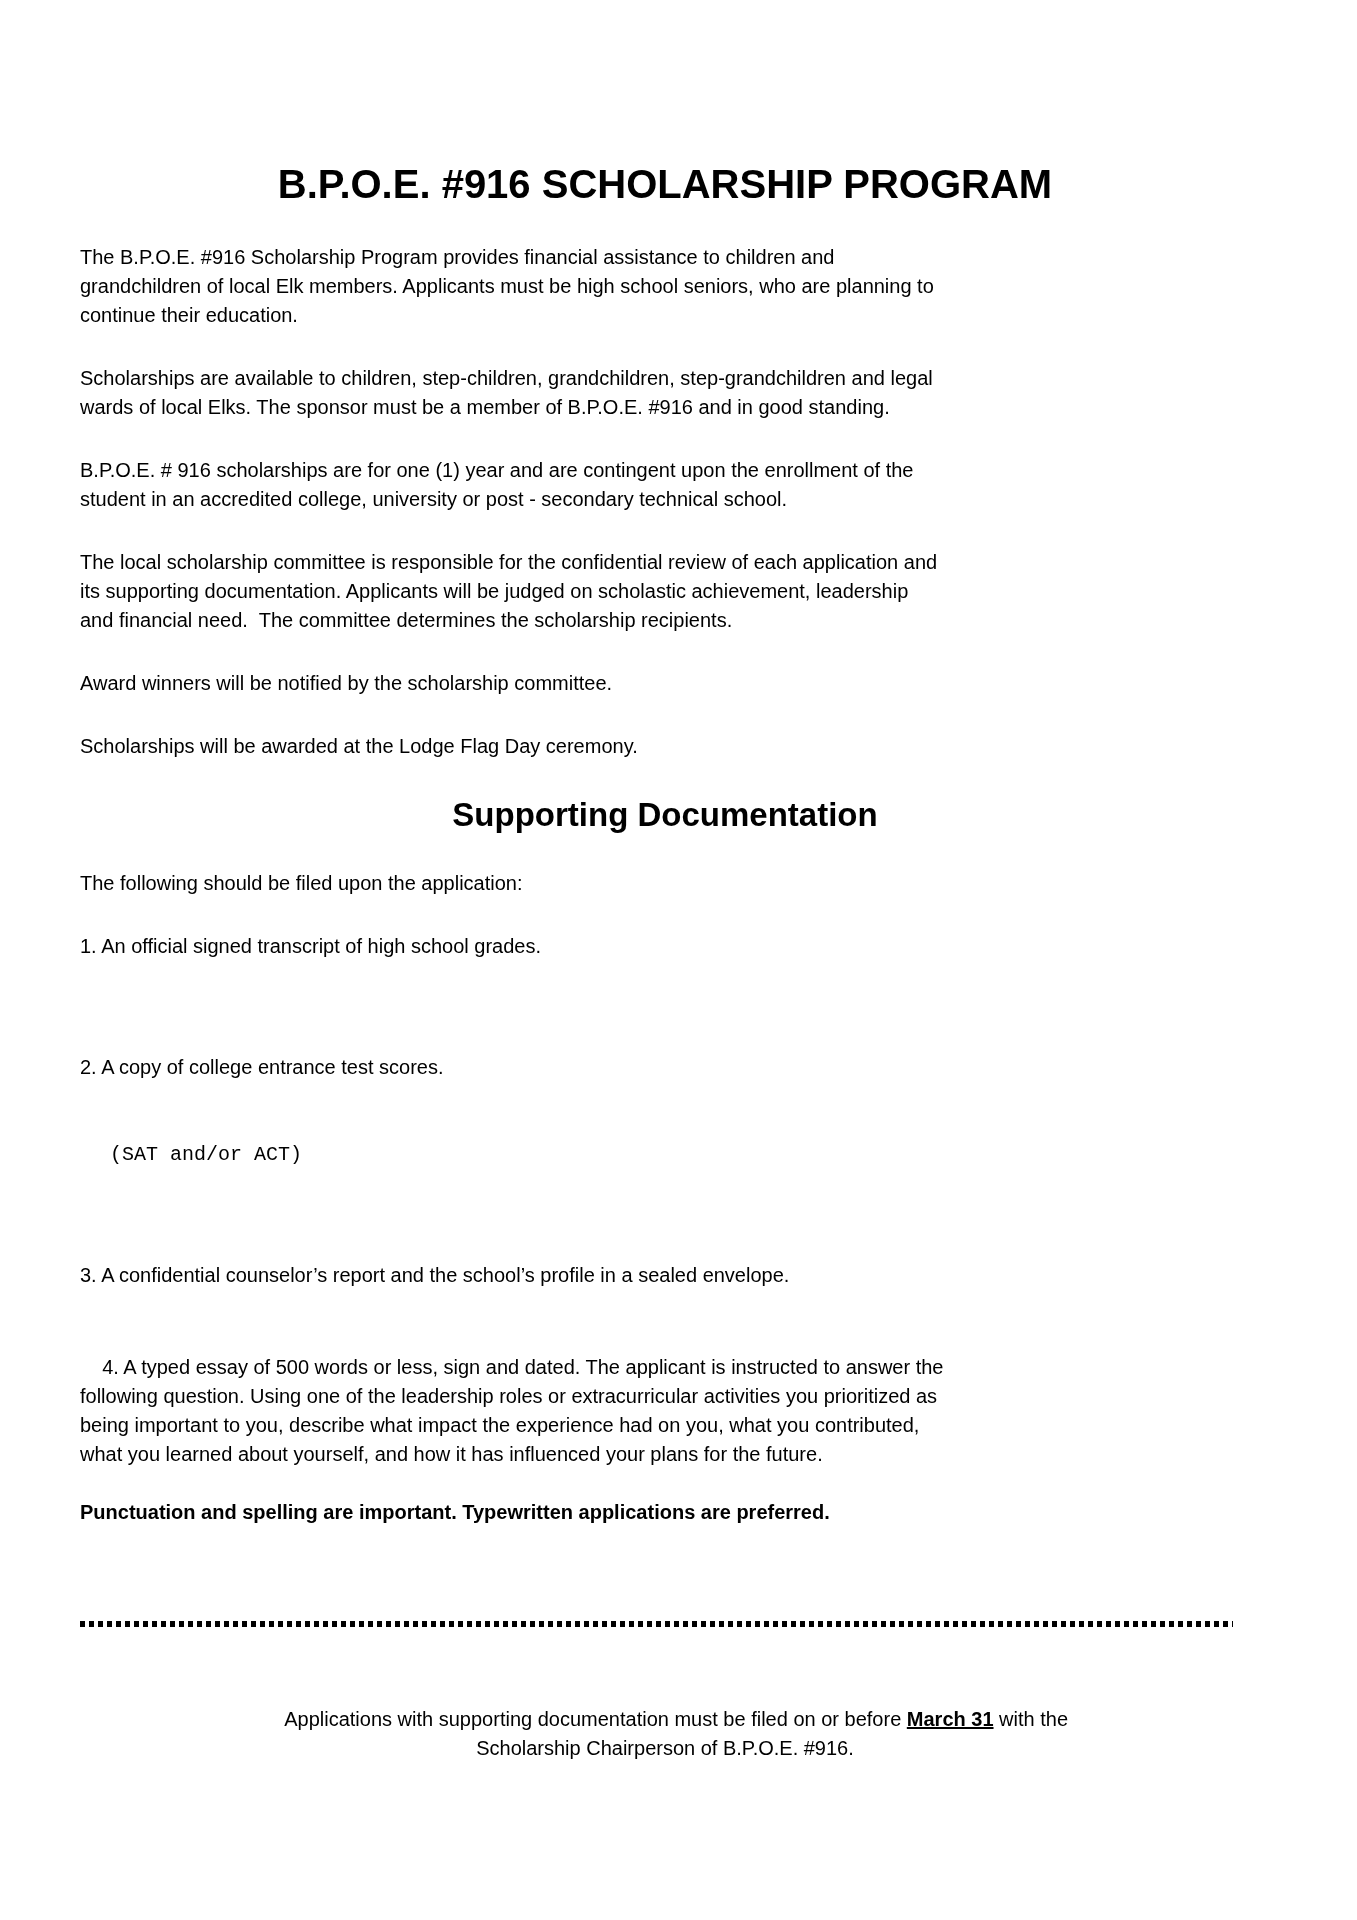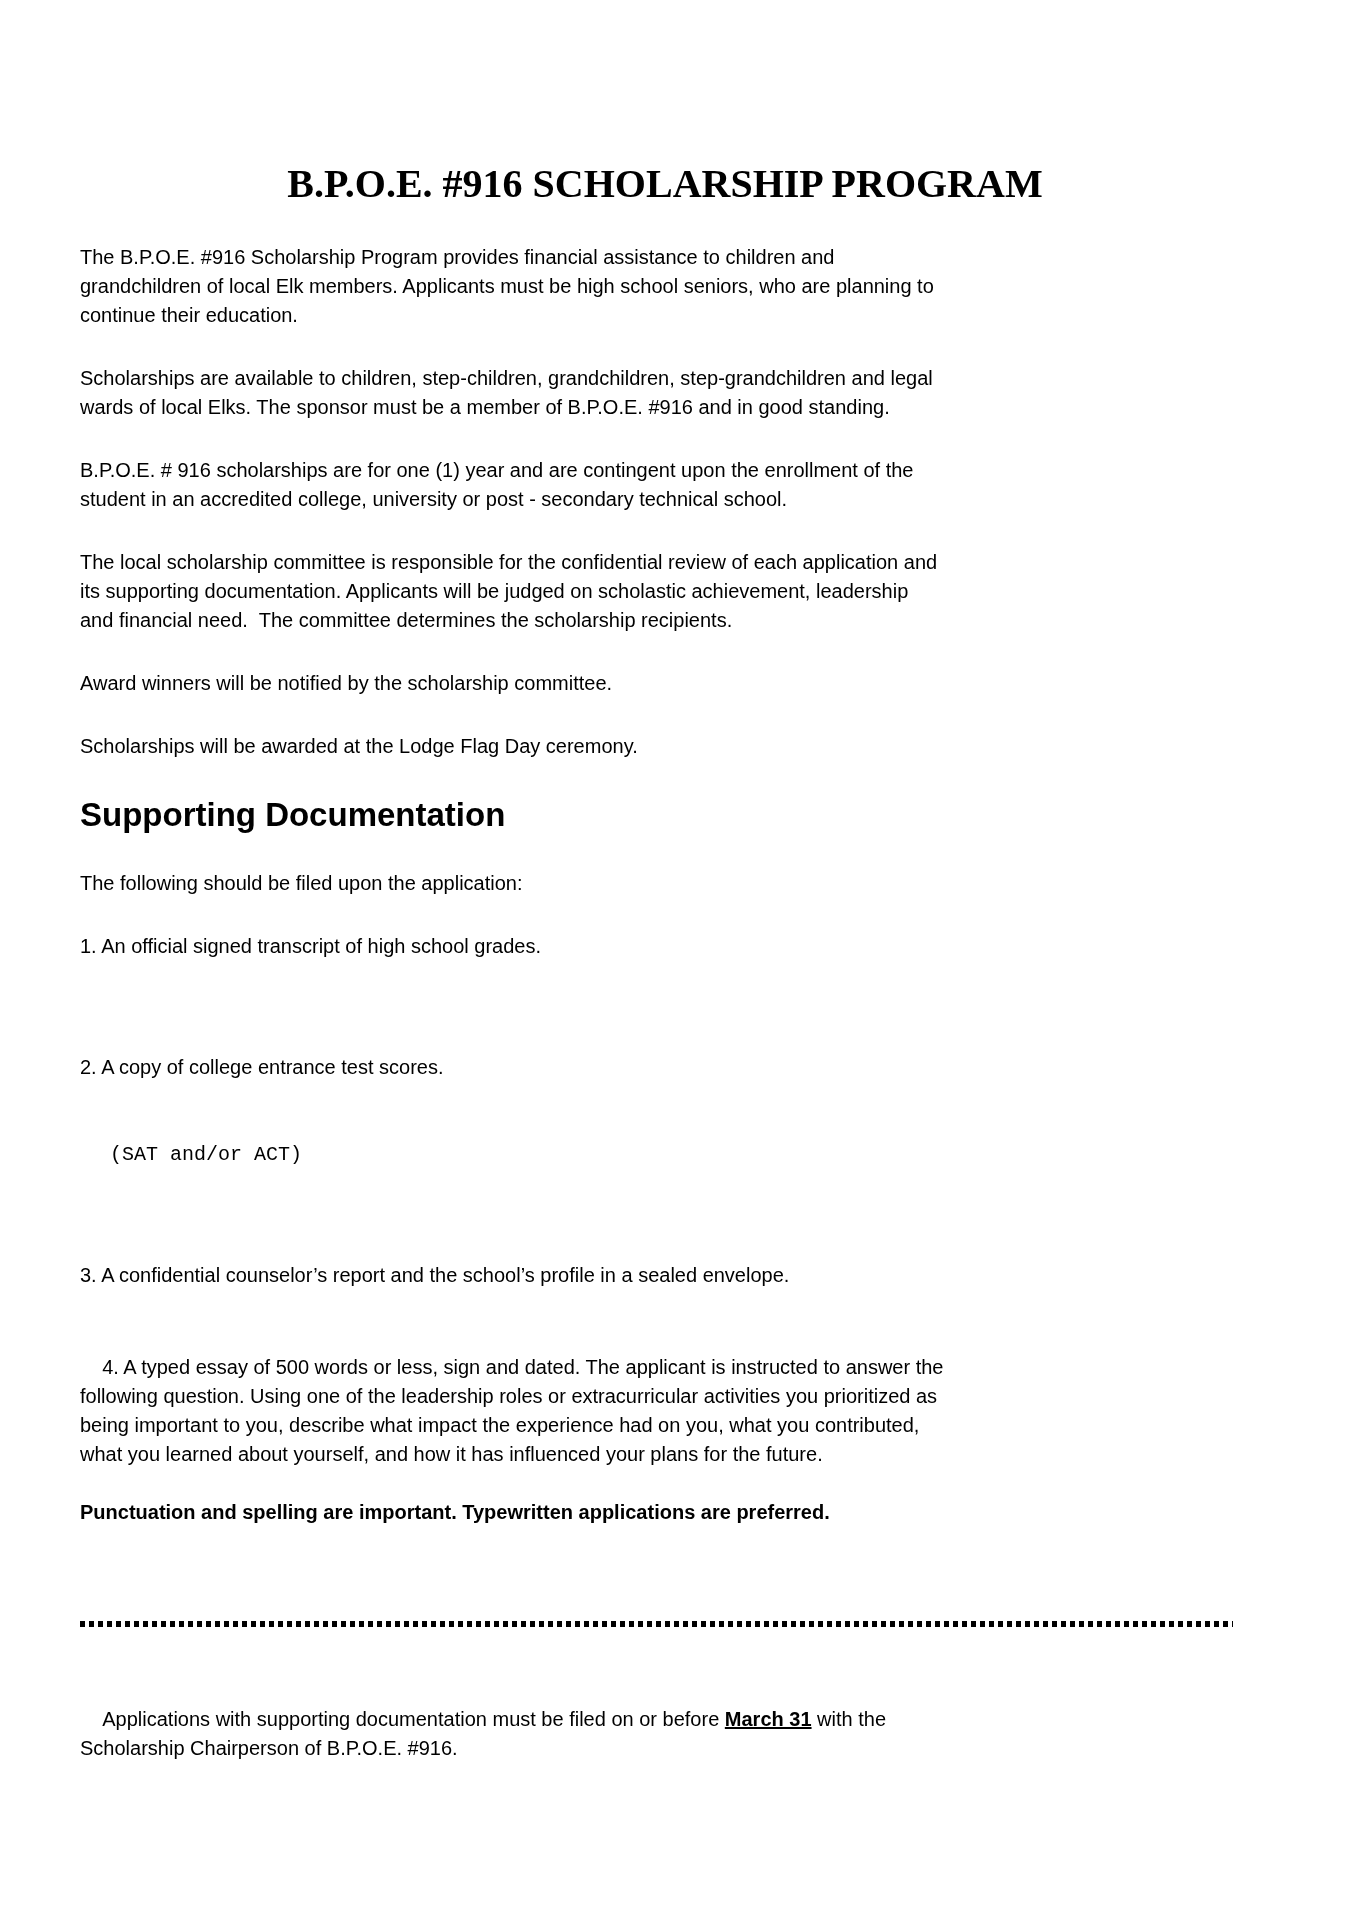--- a/index.html
+++ b/index.html
@@ -19,32 +19,32 @@
     width: 1170px;
     padding: 160px 107px 0 80px;
   }
   .doc-title {
     font-size: 40px;
     font-weight: bold;
     line-height: 48px;
     text-align: center;
     white-space: pre-wrap;
     margin: 0 0 35px 0;
-    font-family: Liberation Serif, serif;
   }
   .para {
     font-size: 20px;
     line-height: 29px;
     white-space: pre-wrap;
     margin: 0 0 34px 0;
   }
   .section-heading {
     font-size: 33px;
     font-weight: bold;
     line-height: 39.6px;
+    text-align: center;
     white-space: pre-wrap;
     margin: 34px 0 34px 0;
   }
   .item-note {
     padding-left: 30px;
     font-family: Liberation Mono, monospace;
   }
   .bold-line {
     font-weight: bold;
     display: block;
@@ -54,20 +54,21 @@
     text-decoration: underline;
   }
   .dotted-divider {
     height: 6px;
     width: 1153px;
     margin: 36px 0 0 0;
     background-image: repeating-linear-gradient(to right, #000000 0px, #000000 5px, transparent 5px, transparent 9px);
   }
   .deadline-para {
     margin-top: 49px;
+    text-align: center;
   }
   .return-block {
     margin-top: 88px;
     font-size: 26px;
     line-height: 33px;
     white-space: pre-wrap;
   }
 </style>
 </head>
 <body>

